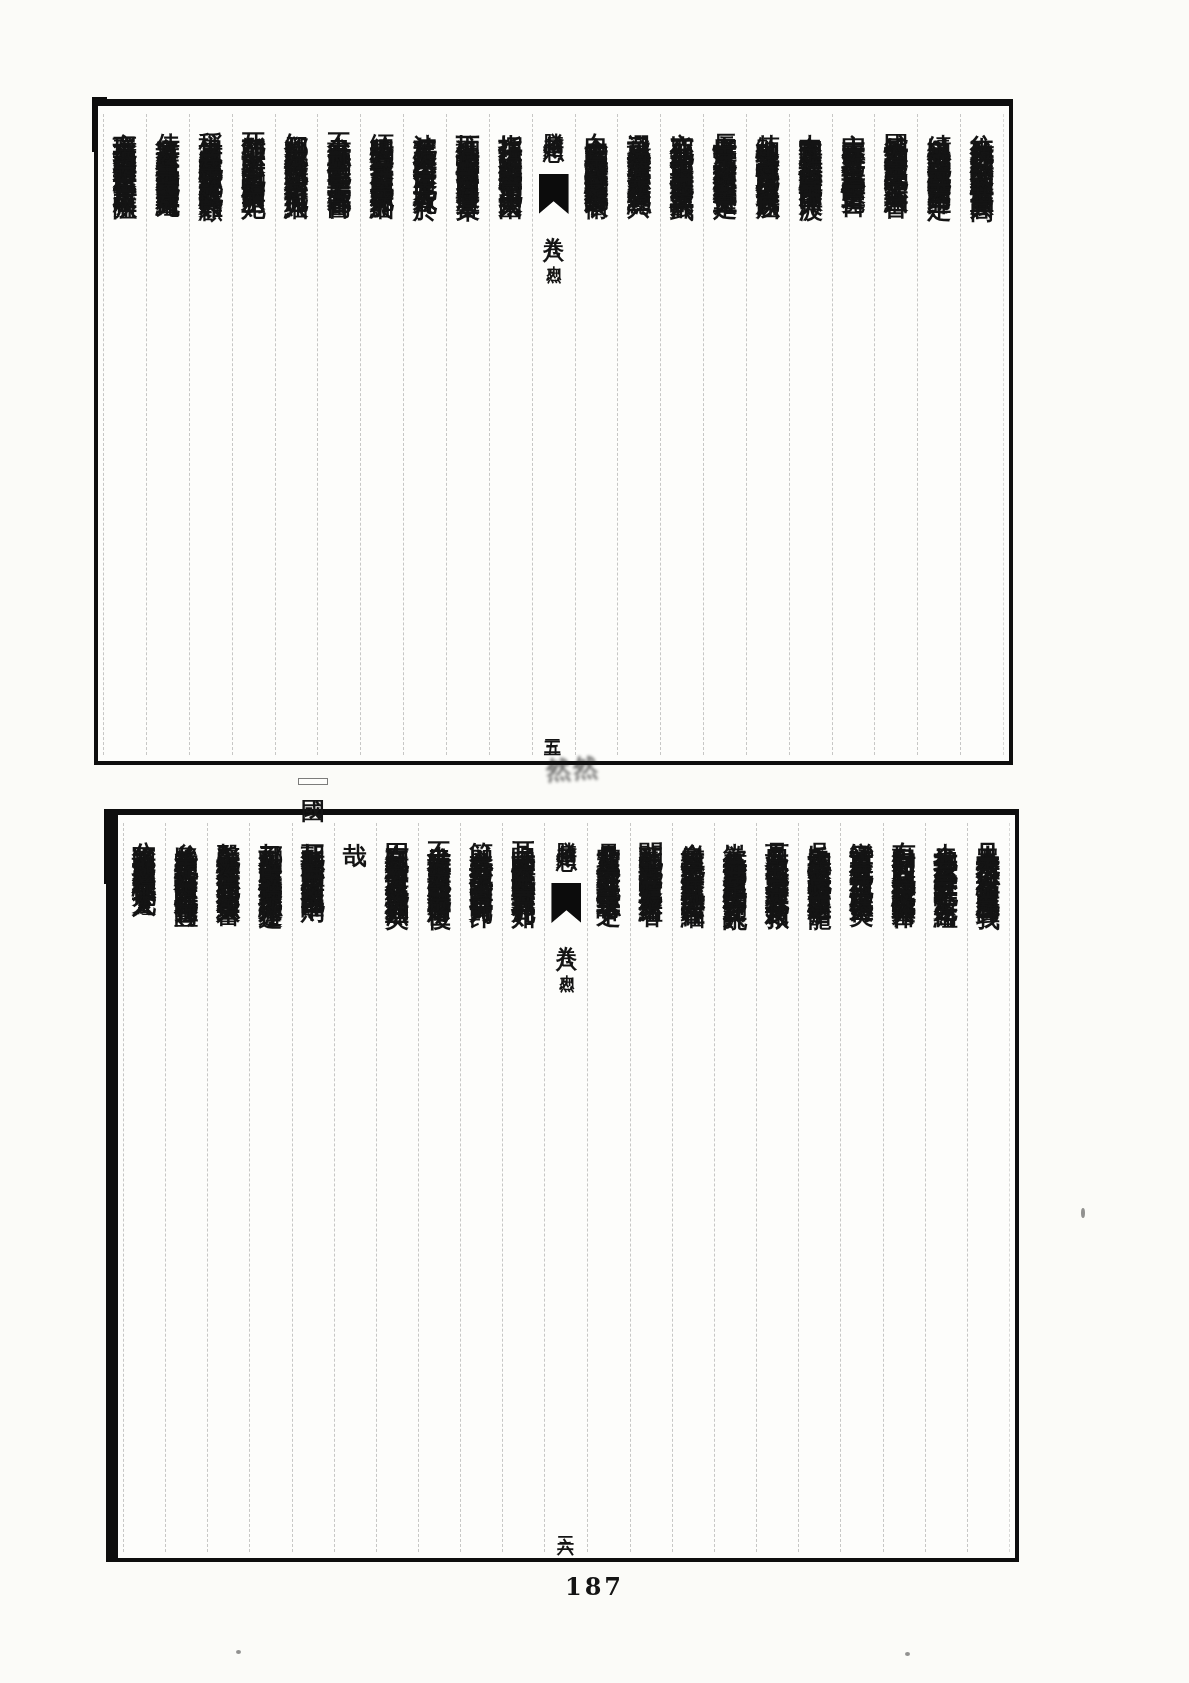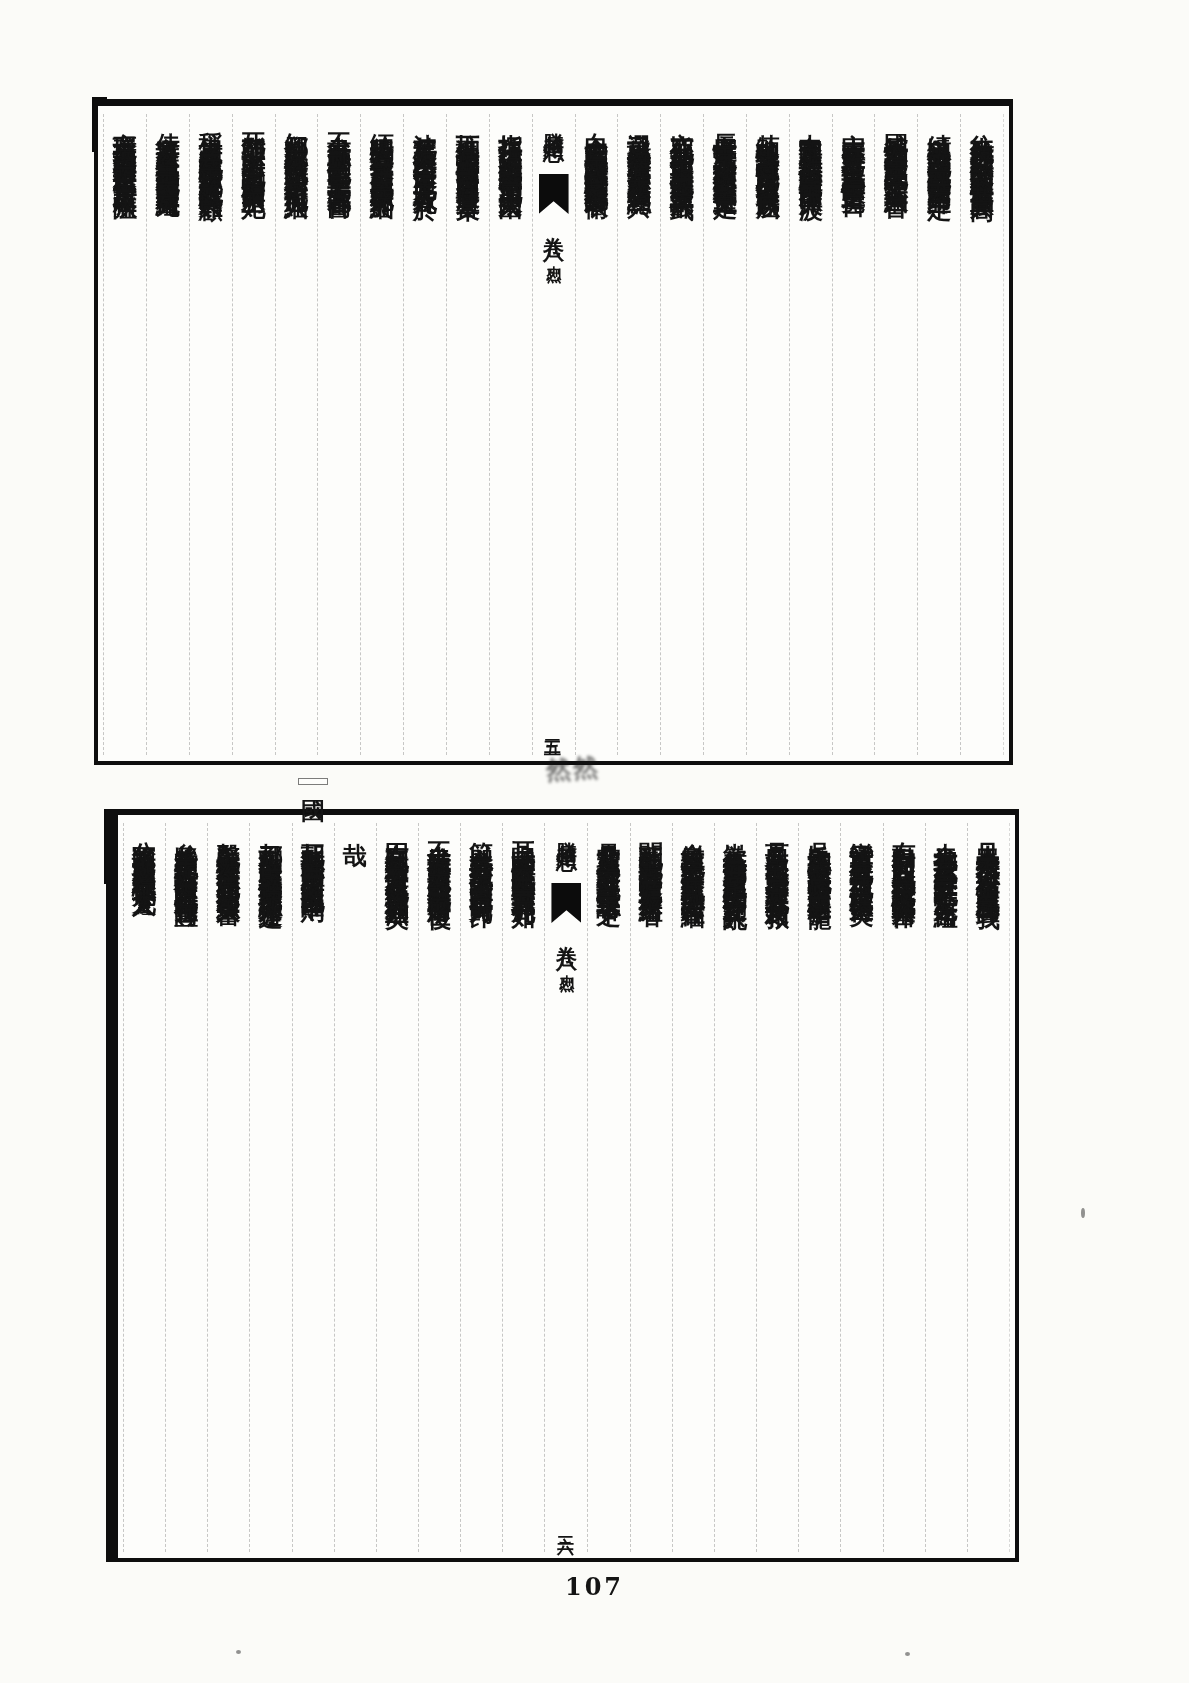--- a/index.html
+++ b/index.html
@@ -136,17 +136,17 @@
     <div class="col raised-col"><span class="raised-char">國</span>朝死事者順治時則沙里布固山額眞也乾隆中則</div>
     <div class="col">都司劉天佑曲靖遊擊馬成龍遊擊班第把總朱才達遊</div>
     <div class="col">擊毛大經遊擊莫洛俊德永北同知胡邦佑叅贊朱魯</div>
     <div class="col">叅將索柱總兵王玉廷李全領隊大臣觀音保扎拉豐阿</div>
     <div class="col">公將軍明瑞遊擊卲應邠總兵德保凡十九人<span class="dual-note">
         <span>吳志皆</span>
         <span>爲小傳</span>
       </span></div>
   </div>
 
-<div class="page-number">107</div>
+<div class="page-number">187</div>
 
 <div class="speck" style="left:1081px;top:1208px;width:4px;height:10px;"></div>
 <div class="speck" style="left:236px;top:1650px;width:5px;height:4px;"></div>
 <div class="speck" style="left:905px;top:1652px;width:5px;height:4px;"></div>
 
 </body></html>

